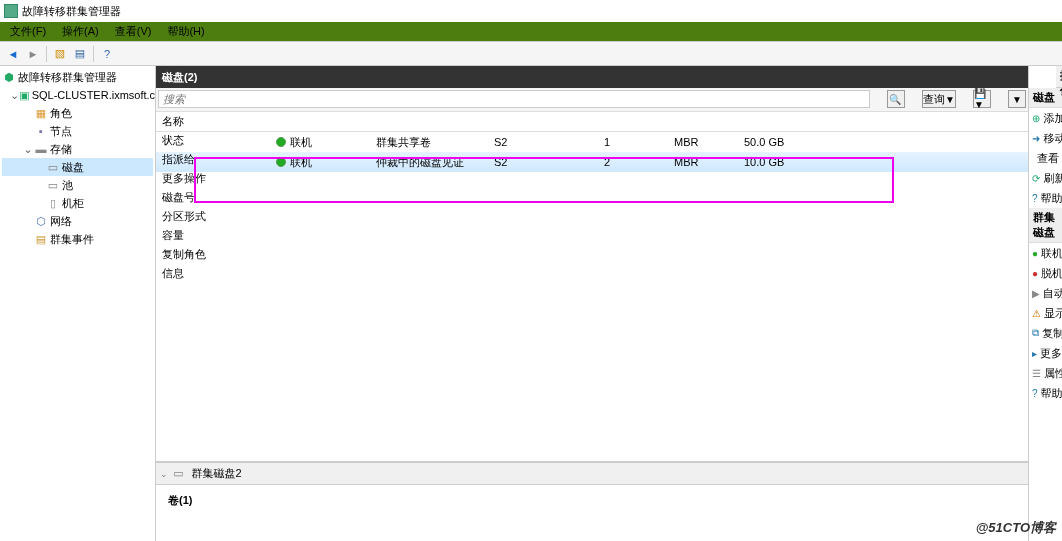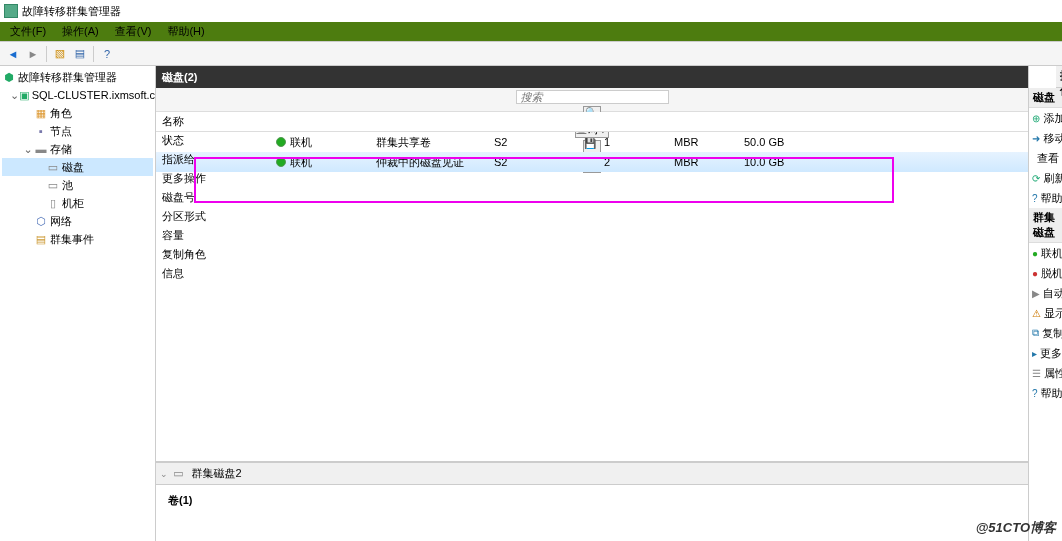--- a/index.html
+++ b/index.html
@@ -20,21 +20,21 @@
     .treepanel { width: 156px; background: #fff; border-right: 1px solid #ccc; padding: 2px; overflow: hidden; }
     .tree-node { display: flex; align-items: center; height: 18px; white-space: nowrap; }
     .tree-node.selected { background: #cce8ff; }
     .tree-toggle { width: 12px; text-align: center; color: #666; cursor: pointer; }
     .tree-icon { width: 14px; height: 14px; margin-right: 2px; display: inline-flex; align-items: center; justify-content: center; }
     
     .center { flex: 1; display: flex; flex-direction: column; background: #fff; min-width: 0; }
     
     .center-header { height: 22px; background: #333; color: #fff; display: flex; align-items: center; padding: 0 6px; font-weight: bold; }
     
-    .searchbar { height: 24px; display: flex; align-items: center; background: #f5f5f5; border-bottom: 1px solid #ddd; padding: 2px; gap: 2px; flex-direction: column; }
+    .searchbar { height: 24px; display: flex; align-items: flex-start; background: #f5f5f5; border-bottom: 1px solid #ddd; padding: 2px; gap: 17px; }
     .search-input { flex: 1; height: 18px; border: 1px solid #ccc; padding: 0 4px; background: #fff; font-style: italic; color: #888; }
     .sbtn { height: 18px; border: 1px solid #999; background: #f0f0f0; padding: 0 0; font-size: 10px; cursor: pointer; display: flex; align-items: center; }
     .sbtn-icon { width: 18px; justify-content: center; padding: 0; }
     
     .gridwrap { flex: 1; overflow: auto; position: relative; }
     .grid-header { display: flex; height: 20px; border-bottom: 1px solid #ddd; background: #fff; flex-direction: column; }
     .grid-header .cell { padding: 2px 6px; display: flex; align-items: center; }
     .grid-row { display: flex; height: 20px; }
     .grid-row.selected { background: linear-gradient(#e6f3ff,#cfe9ff); }
     .grid-row .cell { padding: 2px 6px; display: flex; align-items: center; }

